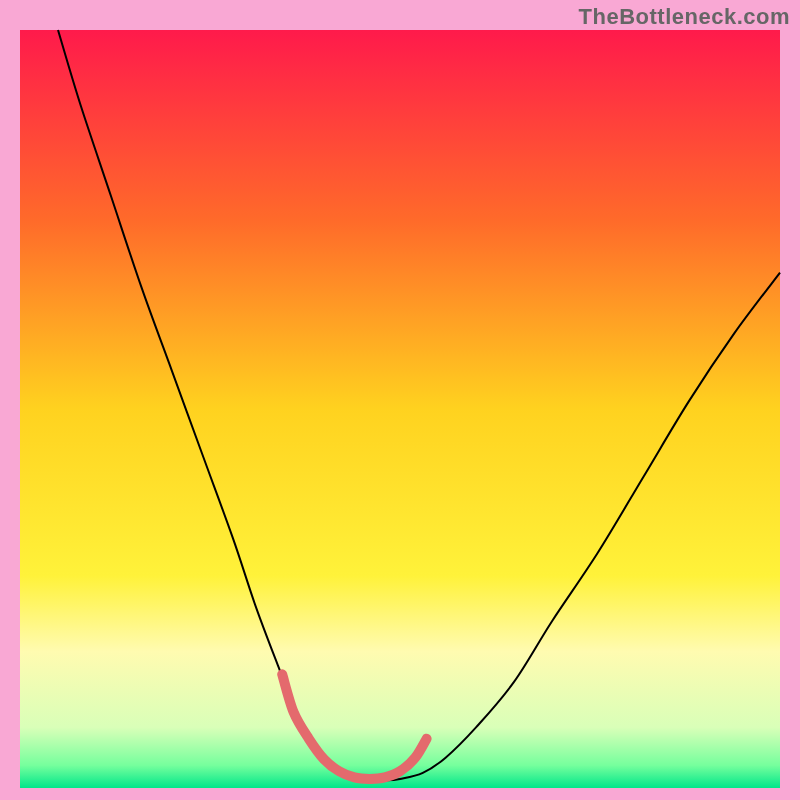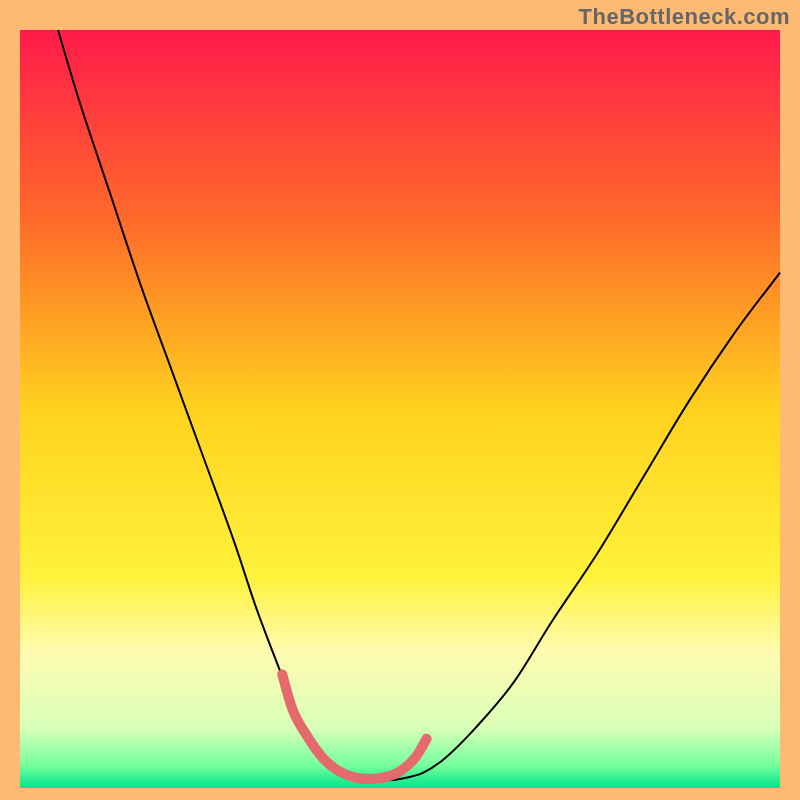--- a/index.html
+++ b/index.html
@@ -8,21 +8,21 @@
     width: 800px;
     height: 800px;
     background: #000;
     overflow: hidden;
     font-family: Arial, Helvetica, sans-serif;
   }
   .stage {
     position: relative;
     width: 800px;
     height: 800px;
-    background: #fdba74;
+    background: #f9a8d4;
   }
   .watermark {
     position: absolute;
     top: 4px;
     right: 10px;
     color: #666;
     font-size: 22px;
     font-weight: 600;
     letter-spacing: 0.5px;
     z-index: 10;

